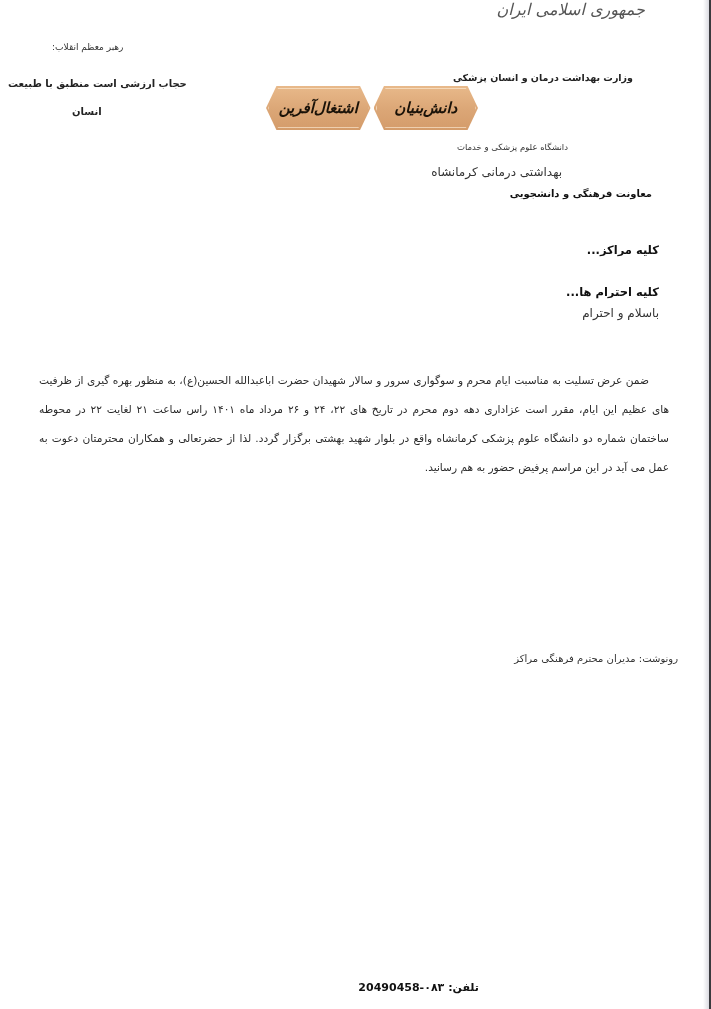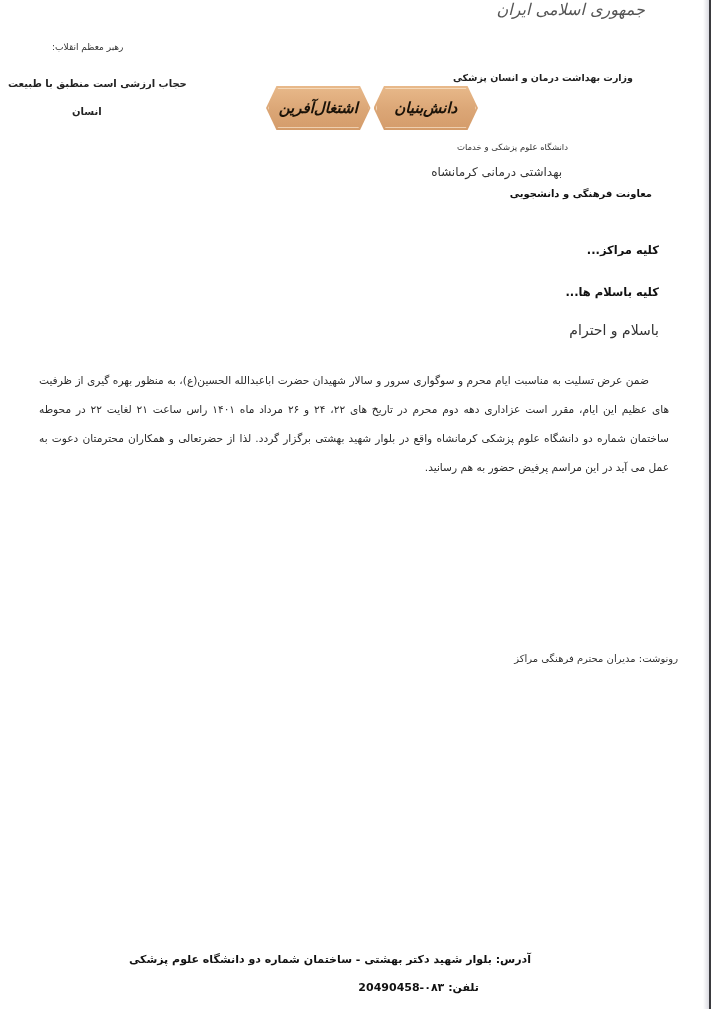--- a/index.html
+++ b/index.html
@@ -46,21 +46,21 @@
     box-shadow: inset 0 0 0 1px rgba(255,240,220,0.6);
   }
   .logo span {
     font-family: "DejaVu Serif", serif; font-style: italic; font-weight: bold;
     font-size: 15px; color: #1a1208; direction: rtl; white-space: nowrap; position: relative; z-index: 1;
     letter-spacing: -0.5px;
   }
 
   .to1 { right: 52px; top: 243px; font-size: 11.5px; font-weight: bold; color: #111; }
   .to2 { right: 52px; top: 285px; font-size: 11.5px; font-weight: bold; color: #111; }
-  .greet { right: 52px; top: 322px; font-size: 14px; color: #333; }
+  .greet { right: 52px; top: 306px; font-size: 12px; color: #333; }
 
   .body-text {
     position: absolute; right: 32px; top: 356px; width: 650px;
     direction: rtl; text-align: justify; text-align-last: right;
     font-size: 10.6px; line-height: 29px; color: #2a2a2a;
   }
   .body-text p { margin: 10px; text-indent: 20px; }
 
   .cc { right: 33px; top: 653px; font-size: 10px; color: #333; }
 
@@ -86,28 +86,27 @@
   <div class="logos">
     <div class="logo">
       <span>اشتغال‌آفرین</span>
     </div>
     <div class="logo">
       <span>دانش‌بنیان</span>
     </div>
   </div>
 
   <div class="abs to1">کلیه مراکز...</div>
-  <div class="abs to2">کلیه باسلام ها...</div>
+  <div class="abs to2">کلیه احترام ها...</div>
   <div class="abs greet">باسلام و احترام</div>
 
   <div class="body-text">
     <p>ضمن عرض تسلیت به مناسبت ایام محرم و سوگواری سرور و سالار شهیدان حضرت اباعبدالله الحسین(ع)، به منظور بهره گیری از ظرفیت های عظیم این ایام، مقرر است عزاداری دهه دوم محرم در تاریخ های ۲۲، ۲۴ و ۲۶ مرداد ماه ۱۴۰۱ راس ساعت ۲۱ لغایت ۲۲ در محوطه ساختمان شماره دو دانشگاه علوم پزشکی کرمانشاه واقع در بلوار شهید بهشتی برگزار گردد. لذا از حضرتعالی و همکاران محترمتان دعوت به عمل می آید در این مراسم پرفیض حضور به هم رسانید.</p>
   </div>
 
   <div class="abs cc">رونوشت: مدیران محترم فرهنگی مراکز</div>
 
-  <div class="abs address">آدرس: بلوار شهید دکتر بهشتی - ساختمان شماره دو دانشگاه علوم پزشکی</div>
   <div class="abs phone">تلفن: ۰۸۳-20490458</div>
   <div class="abs fax">فکس: ۰۸۳-۳۸۳۸۰۷۸۳</div>
 
   <div class="edge-shade"></div>
   <div class="edge-dark"></div>
 </div>
 
 </body></html>

